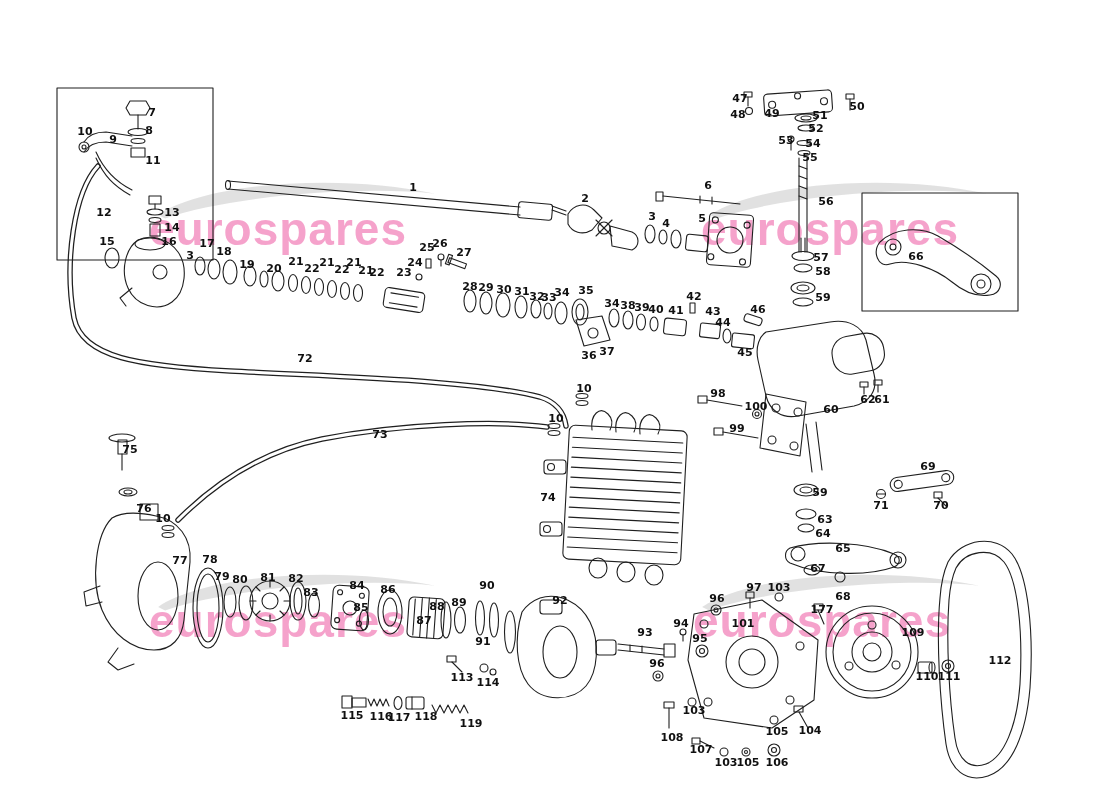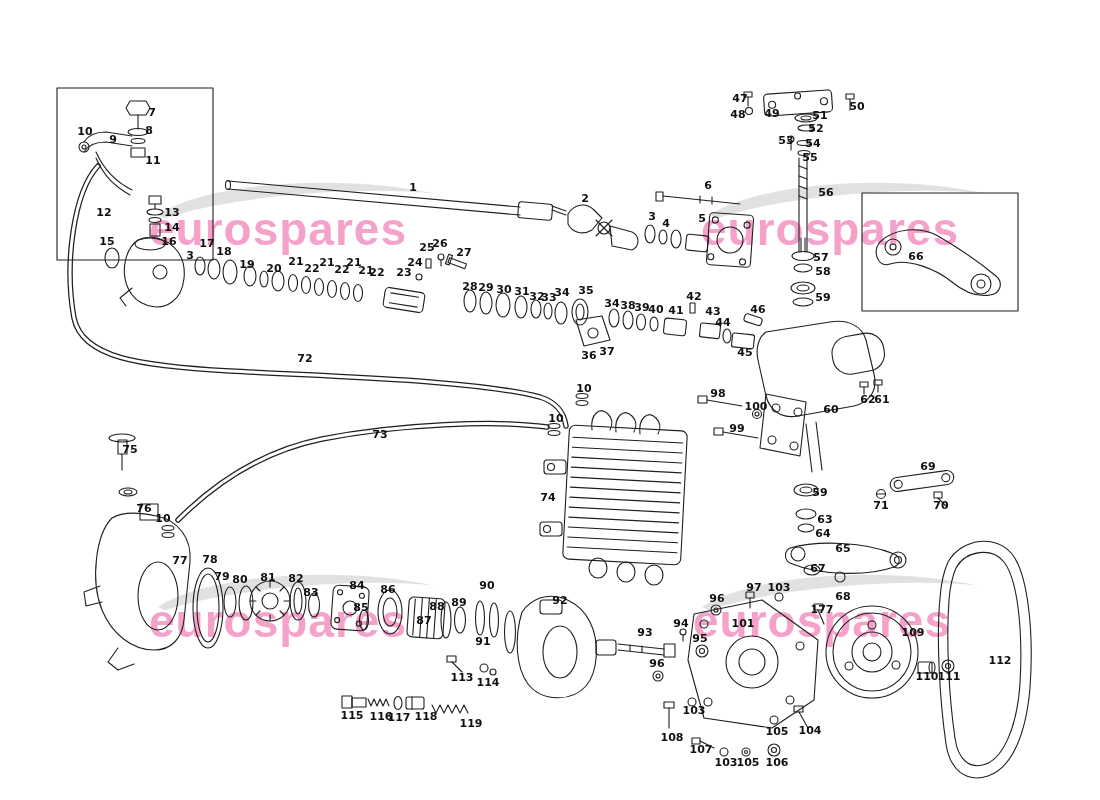--- a/index.html
+++ b/index.html
@@ -484,21 +484,21 @@
       <span class="part-label" style="left: 708px; top: 185px;">6</span>
       <span class="part-label" style="left: 740px; top: 98px;">47</span>
       <span class="part-label" style="left: 738px; top: 114px;">48</span>
       <span class="part-label" style="left: 772px; top: 113px;">49</span>
       <span class="part-label" style="left: 857px; top: 106px;">50</span>
       <span class="part-label" style="left: 820px; top: 115px;">51</span>
       <span class="part-label" style="left: 816px; top: 128px;">52</span>
       <span class="part-label" style="left: 786px; top: 140px;">53</span>
       <span class="part-label" style="left: 813px; top: 143px;">54</span>
       <span class="part-label" style="left: 810px; top: 157px; text-align: center;">55</span>
-      <span class="part-label" style="left: 809px; top: 192px; padding-left: 34px;">56</span>
+      <span class="part-label" style="left: 809px; top: 201px; padding-left: 34px;">56</span>
       <span class="part-label" style="left: 821px; top: 257px;">57</span>
       <span class="part-label" style="left: 823px; top: 271px;">58</span>
       <span class="part-label" style="left: 823px; top: 297px;">59</span>
       <span class="part-label" style="left: 916px; top: 256px;">66</span>
       <span class="part-label" style="left: 470px; top: 286px;">28</span>
       <span class="part-label" style="left: 486px; top: 287px;">29</span>
       <span class="part-label" style="left: 504px; top: 289px;">30</span>
       <span class="part-label" style="left: 522px; top: 291px;">31</span>
       <span class="part-label" style="left: 537px; top: 296px;">32</span>
       <span class="part-label" style="left: 549px; top: 297px;">33</span>

